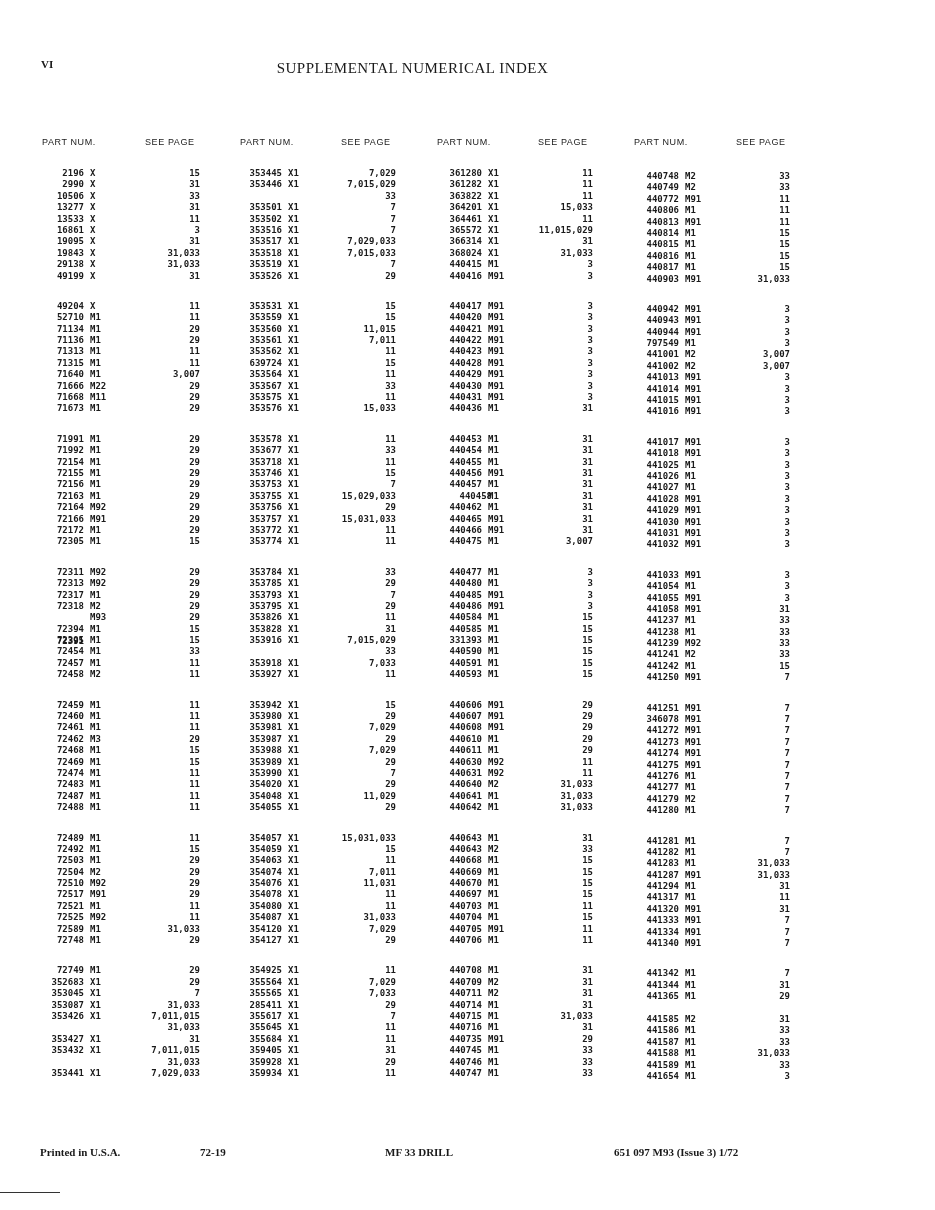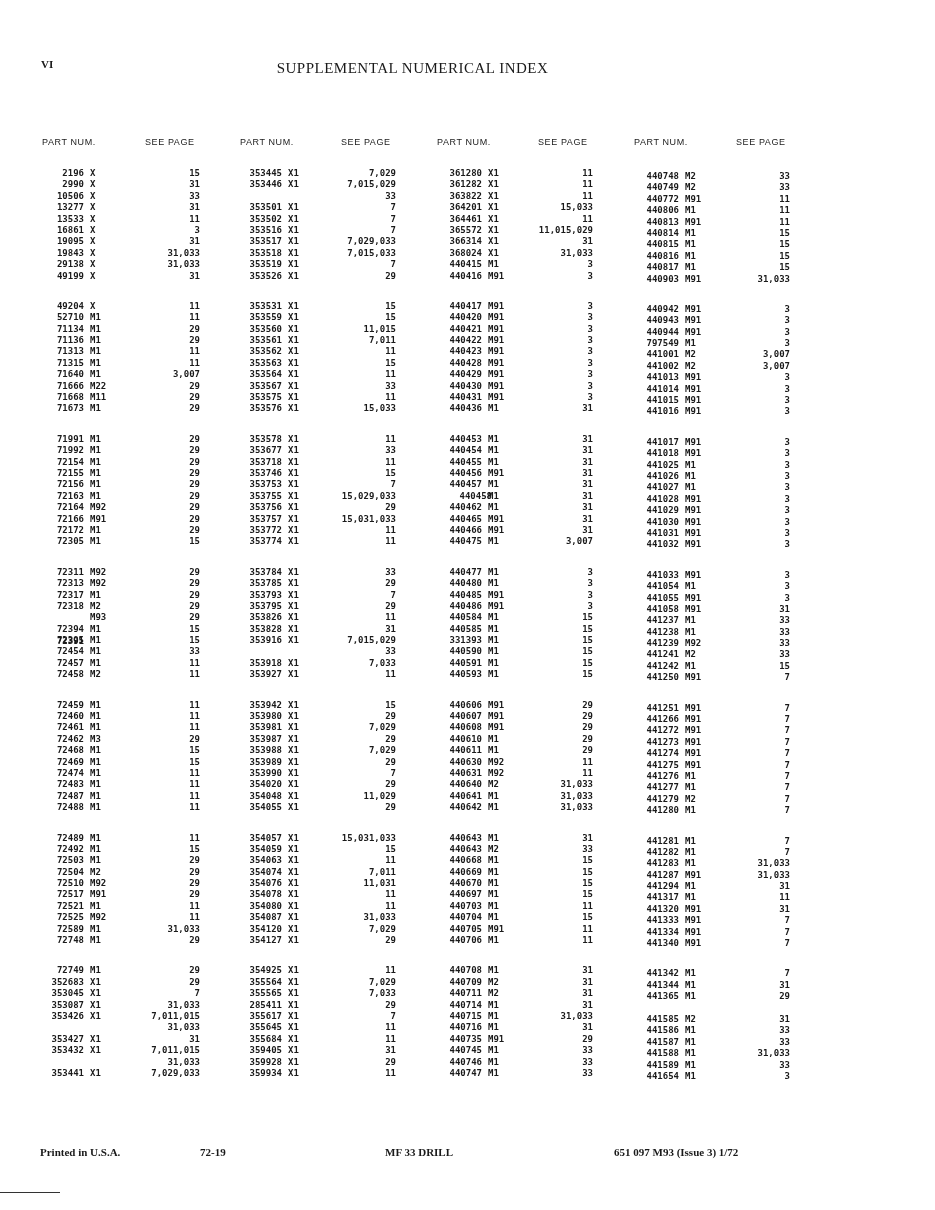--- a/index.html
+++ b/index.html
@@ -471,21 +471,21 @@
           <span class="pn" style="right: 118px;">353561</span>
           <span class="sfx" style="left: 58px;">X1</span>
           <span class="pg" style="right: 4px;">7,011</span>
         </div>
         <div class="row">
           <span class="pn" style="right: 118px;">353562</span>
           <span class="sfx" style="left: 58px;">X1</span>
           <span class="pg" style="right: 4px;">11</span>
         </div>
         <div class="row">
-          <span class="pn" style="right: 118px;">353563</span>
+          <span class="pn" style="right: 118px;">639724</span>
           <span class="sfx" style="left: 58px;">X1</span>
           <span class="pg" style="right: 4px;">15</span>
         </div>
         <div class="row">
           <span class="pn" style="right: 118px;">353564</span>
           <span class="sfx" style="left: 58px;">X1</span>
           <span class="pg" style="right: 4px;">11</span>
         </div>
         <div class="row">
           <span class="pn" style="right: 118px;">353567</span>
@@ -1339,21 +1339,21 @@
           <span class="pg" style="right: 4px;">7</span>
         </div>
       </div>
       <div class="group">
         <div class="row">
           <span class="pn" style="right: 115px;">441251</span>
           <span class="sfx" style="left: 61px;">M91</span>
           <span class="pg" style="right: 4px;">7</span>
         </div>
         <div class="row">
-          <span class="pn" style="right: 115px;">441266</span>
+          <span class="pn" style="right: 115px;">346078</span>
           <span class="sfx" style="left: 61px;">M91</span>
           <span class="pg" style="right: 4px;">7</span>
         </div>
         <div class="row">
           <span class="pn" style="right: 115px;">441272</span>
           <span class="sfx" style="left: 61px;">M91</span>
           <span class="pg" style="right: 4px;">7</span>
         </div>
         <div class="row">
           <span class="pn" style="right: 115px;">441273</span>

